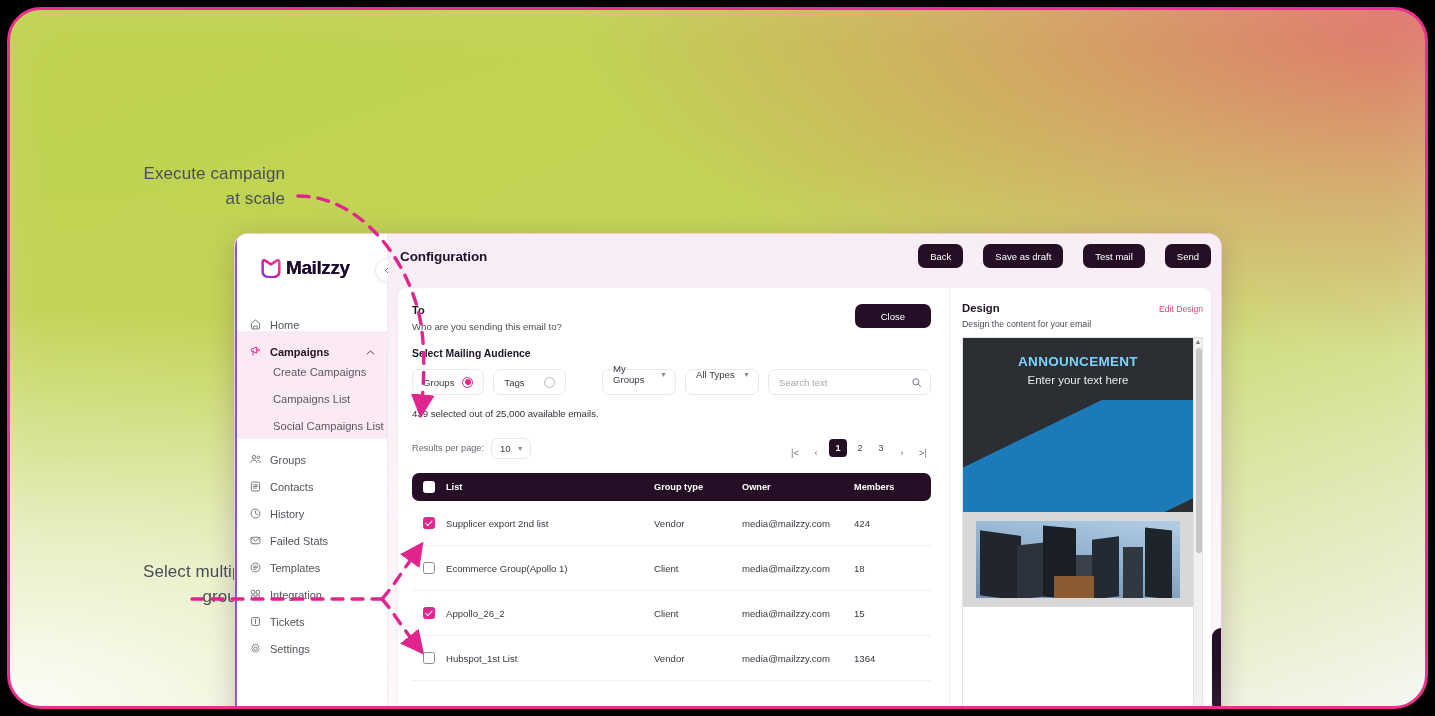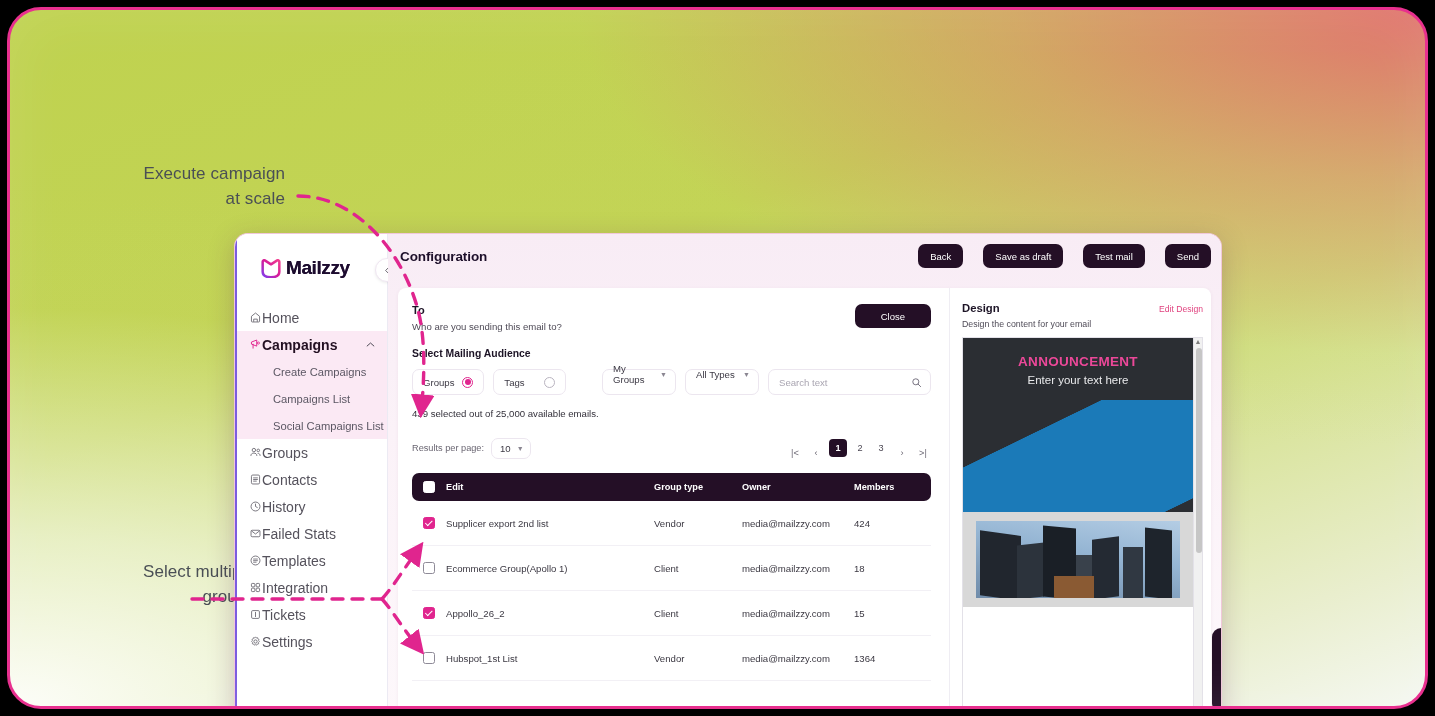--- a/index.html
+++ b/index.html
@@ -99,24 +99,24 @@
     position:absolute; right:-12px; top:16px;
     width:24px;height:24px;border-radius:50%;
     background:#fff; border:1px solid #f0e6f2;
     display:flex;align-items:center;justify-content:center;
     color:#5a5560; font-size:12px;
     box-shadow:0 1px 3px rgba(0,0,0,.08);
   }
 
   .nav { margin-top: 10px; }
   .nav-item {
-    display:flex; align-items:center; gap:0;
+    display:flex; align-items:flex-end; gap:8px;
     height: 27px;
     padding: 0 12px 0 13px;
-    font-size: 14px;
+    font-size: 11px;
     color:#55525c;
     cursor: pointer;
     position: relative;
   }
   .nav-item .ico { width:14px;height:14px;flex:0 0 14px;display:flex;align-items:center;justify-content:center;color:#6c6a73; }
   .nav-group { background:#fbe9f4; border-radius: 0; }
   .nav-item.active { color:#231022; font-weight:700; }
   .nav-item.active .ico { color:#e0258e; }
   .nav-item .chev { margin-left:auto; font-size:9px; color:#4a4752; }
   .nav-sub {
@@ -258,21 +258,21 @@
   .design-title { font-size: 11.3px; font-weight:700; color:#1d1426; }
   .edit-design { margin-left:auto; font-size: 8.6px; color:#e0427f; cursor:pointer; }
   .design-sub { font-size: 8.8px; color:#4f4b57; margin-top: 5px; }
   .preview-wrap {
     margin-top: 8px; flex: 1 1 auto;
     border: 1px solid #e3e1e8; background:#fff;
     position: relative; overflow: hidden;
   }
   .preview-scroll { position:absolute; inset:0 9px 0 0; overflow:hidden; }
   .pv-hero { background:#2b2e33; padding: 16px 0 14px; text-align:center; }
-  .pv-hero h2 { color:#ec4899; font-size: 13.5px; font-weight:700; letter-spacing:.3px; }
+  .pv-hero h2 { color:#7dd3fc; font-size: 13.5px; font-weight:700; letter-spacing:.3px; }
   .pv-hero p { color:#e9eaec; font-size: 11.5px; margin-top: 5px; font-weight:400; }
   .pv-banner {
     height: 112px; position: relative; overflow:hidden; background:#1b7ab8;
   }
   .pv-banner .tri-dark {
     position:absolute; inset:0;
     background: linear-gradient(to bottom right, #2b2e33 0%, #2b2e33 30%, transparent 30.3%);
   }
   .pv-banner .tri-dark2 {
     position:absolute; right:0; bottom:0; width:100%; height:100%;
@@ -537,21 +537,21 @@
                   <div class="pg nav">›</div>
                   <div class="pg nav">&gt;|</div>
                 </div>
               </div>
 
               <div class="tbl">
                 <div class="tbl-head">
                   <div class="c-chk">
                       <span class="chk"></span>
                     </div>
-                  <div class="c-name">Edit</div>
+                  <div class="c-name">List</div>
                   <div class="c-type">Group type</div>
                   <div class="c-owner">Owner</div>
                   <div class="c-mem">Members</div>
                 </div>
 
                 <div class="tbl-row">
                   <div class="c-chk">
                       <span class="chk on"></span>
                     </div>
                   <div class="c-name">Supplicer export 2nd list</div>

